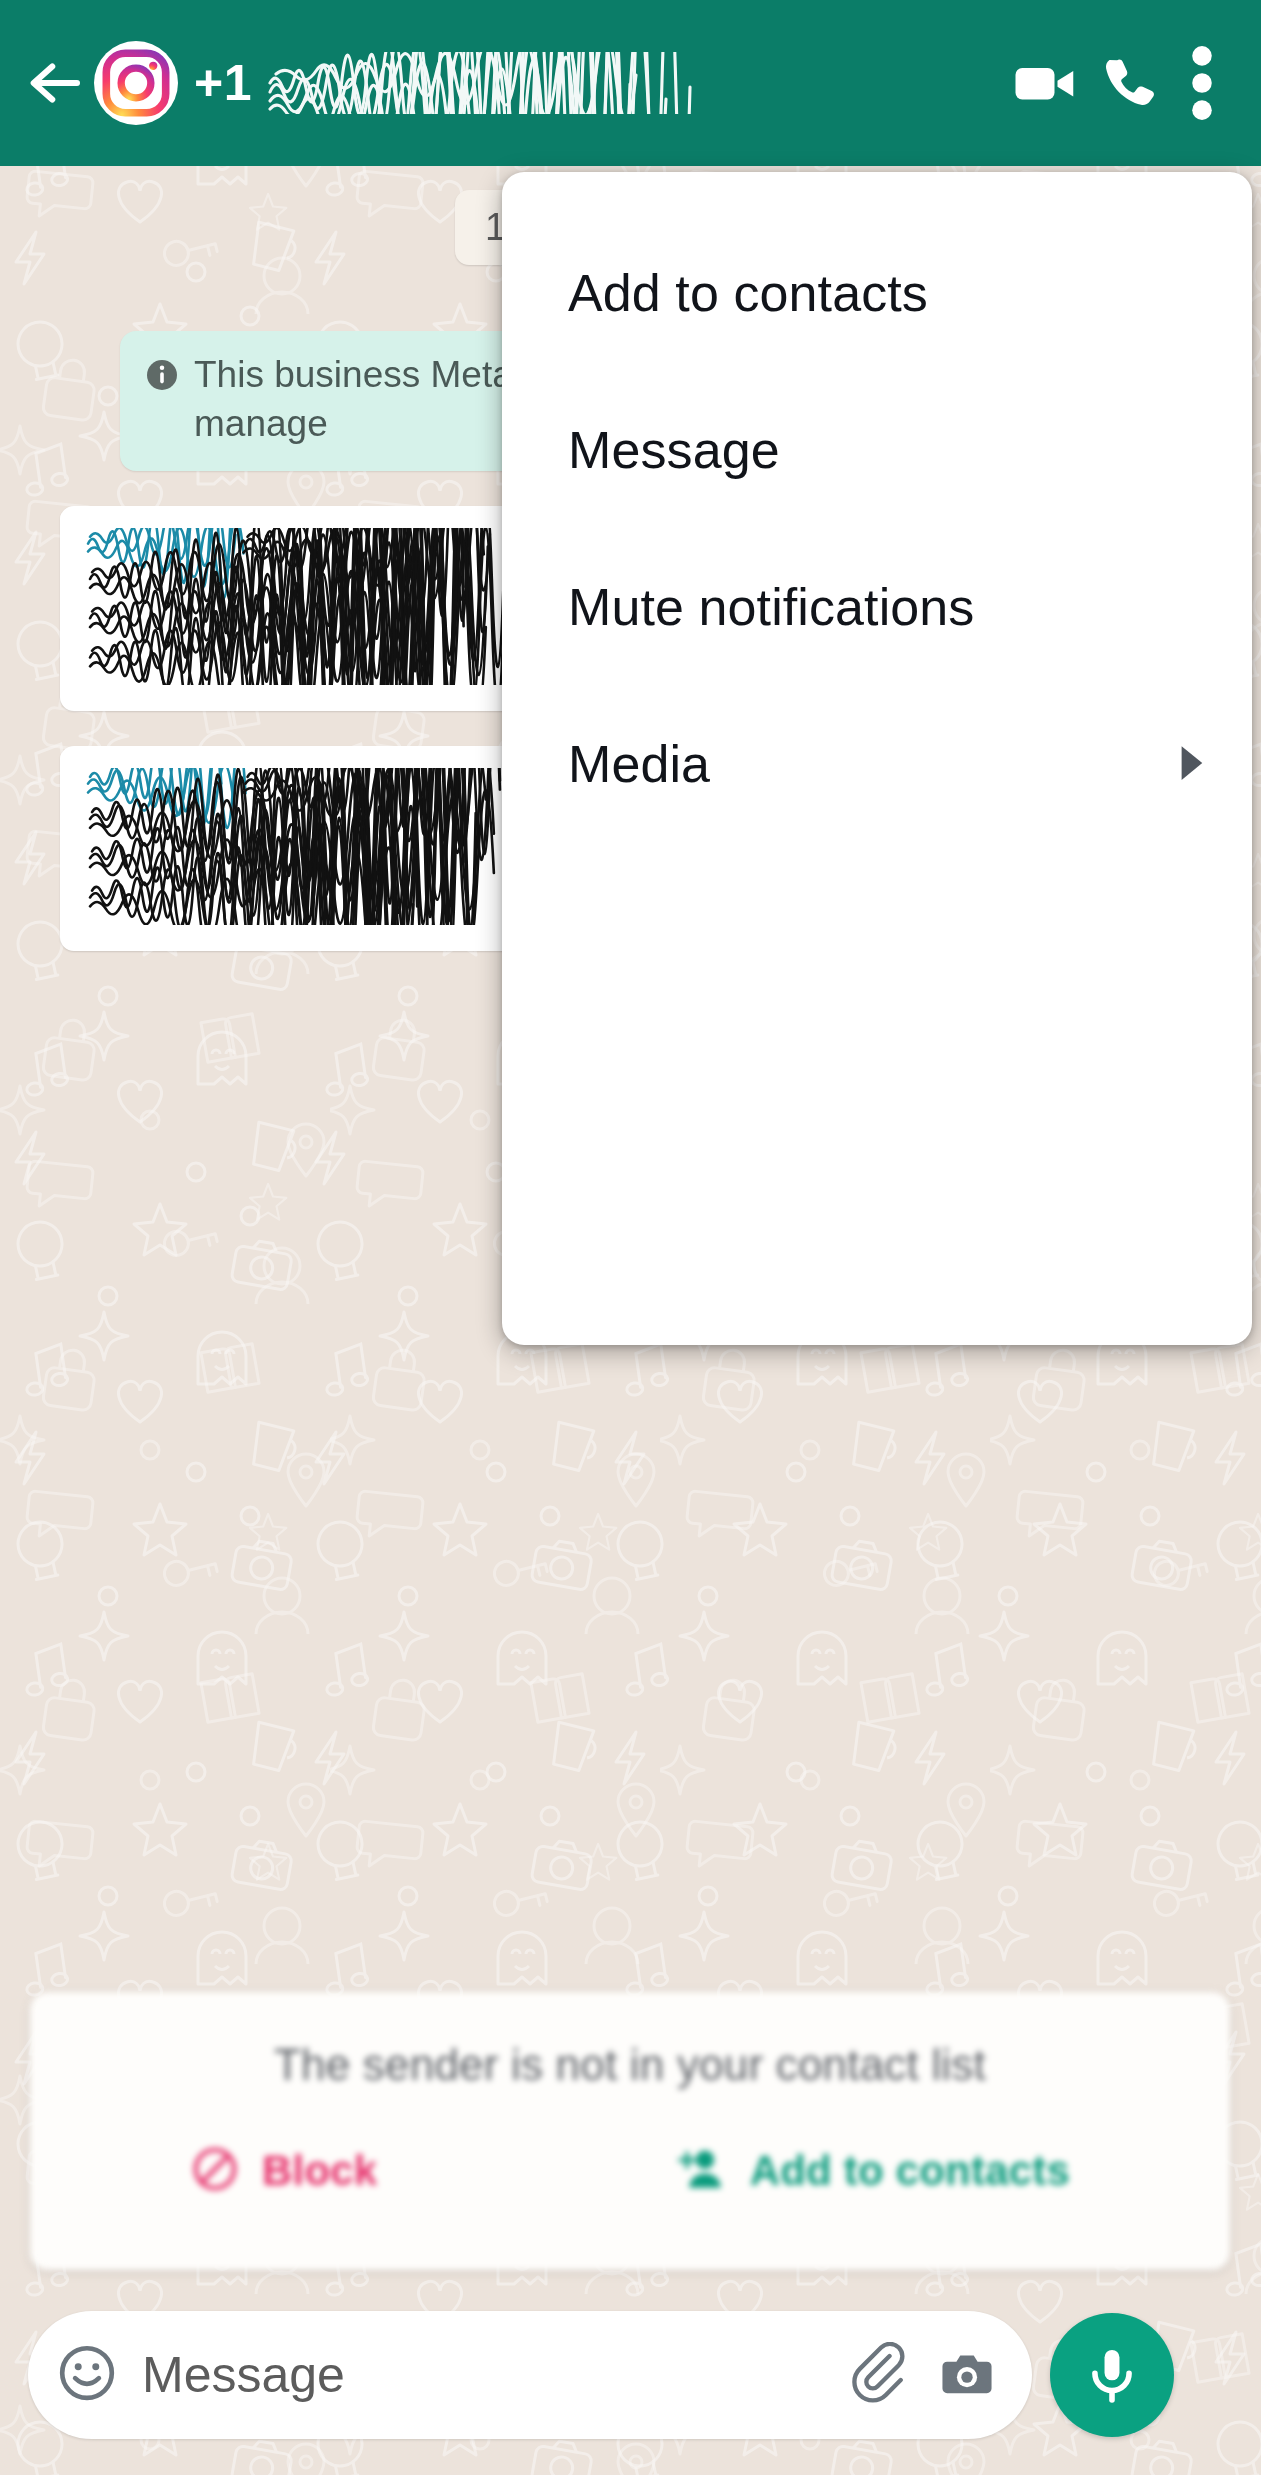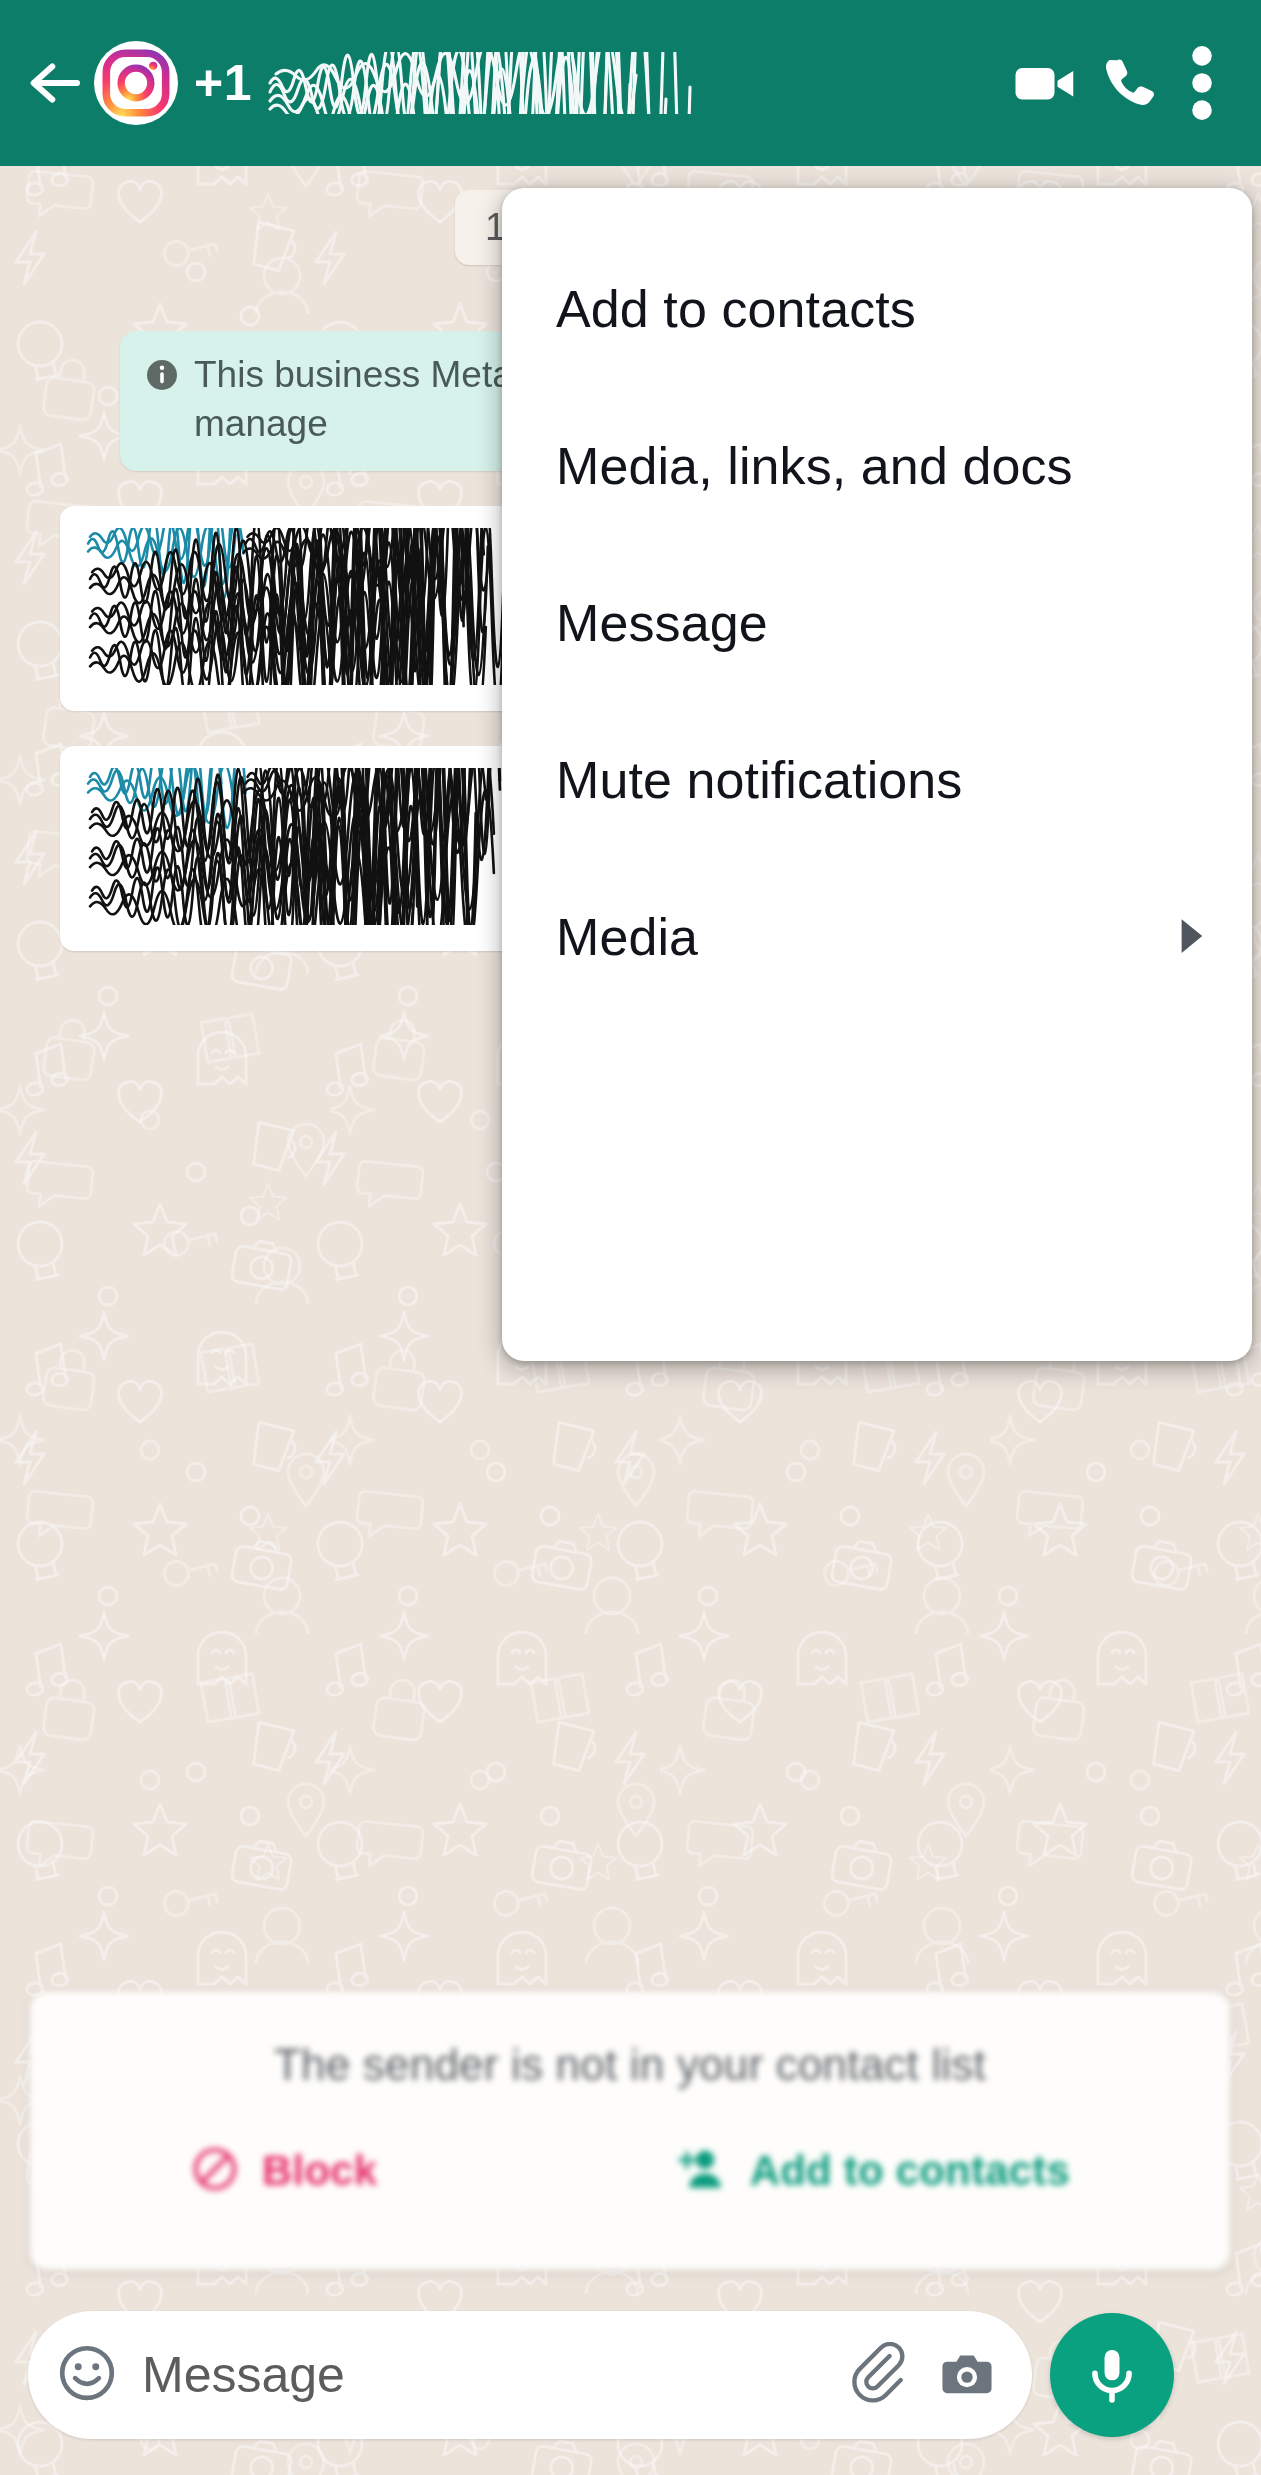--- a/index.html
+++ b/index.html
@@ -94,22 +94,22 @@
   #msg-bubble-1{ top:340px; height:205px; }
   #msg-bubble-2{ top:580px; height:205px; }
   .scribble-svg{ display:block; width:100%; height:100%; }
 
   
   #overflow-dropdown{
     position:absolute; left:502px; top:172px; width:750px; height:1173px;
     background:#fff; border-radius:22px;
     box-shadow:0 6px 26px rgba(0,0,0,.32), 0 2px 6px rgba(0,0,0,.18);
     z-index:60;
-    padding:42px 0 34px 0;
-    display:flex; flex-direction:column;margin-top:16px;
+    padding:42px 0 34px 12px;
+    display:flex; flex-direction:column;
   }
   .menu-item{
     height:157px; flex:0 0 auto;
     display:flex; align-items:center;
     padding:0 46px 0 54px;
     cursor:pointer;
     font-size:52px; color:#11141a;
     letter-spacing:.1px;
   }
   .menu-item .label{ flex:1 1 auto; white-space:nowrap; }
@@ -406,23 +406,20 @@
     </svg>
   </div>
 </div>
 
 <div id="overflow-dropdown">
 
   <div class="menu-item">
     <span class="label">Add to contacts</span>
   </div>
 
-  <div class="menu-item">
-    <span class="label">Media, links, and docs</span>
-  </div>
 
   <div class="menu-item">
     <span class="label">Message</span>
   </div>
 
   <div class="menu-item">
     <span class="label">Mute notifications</span>
   </div>
 
 

